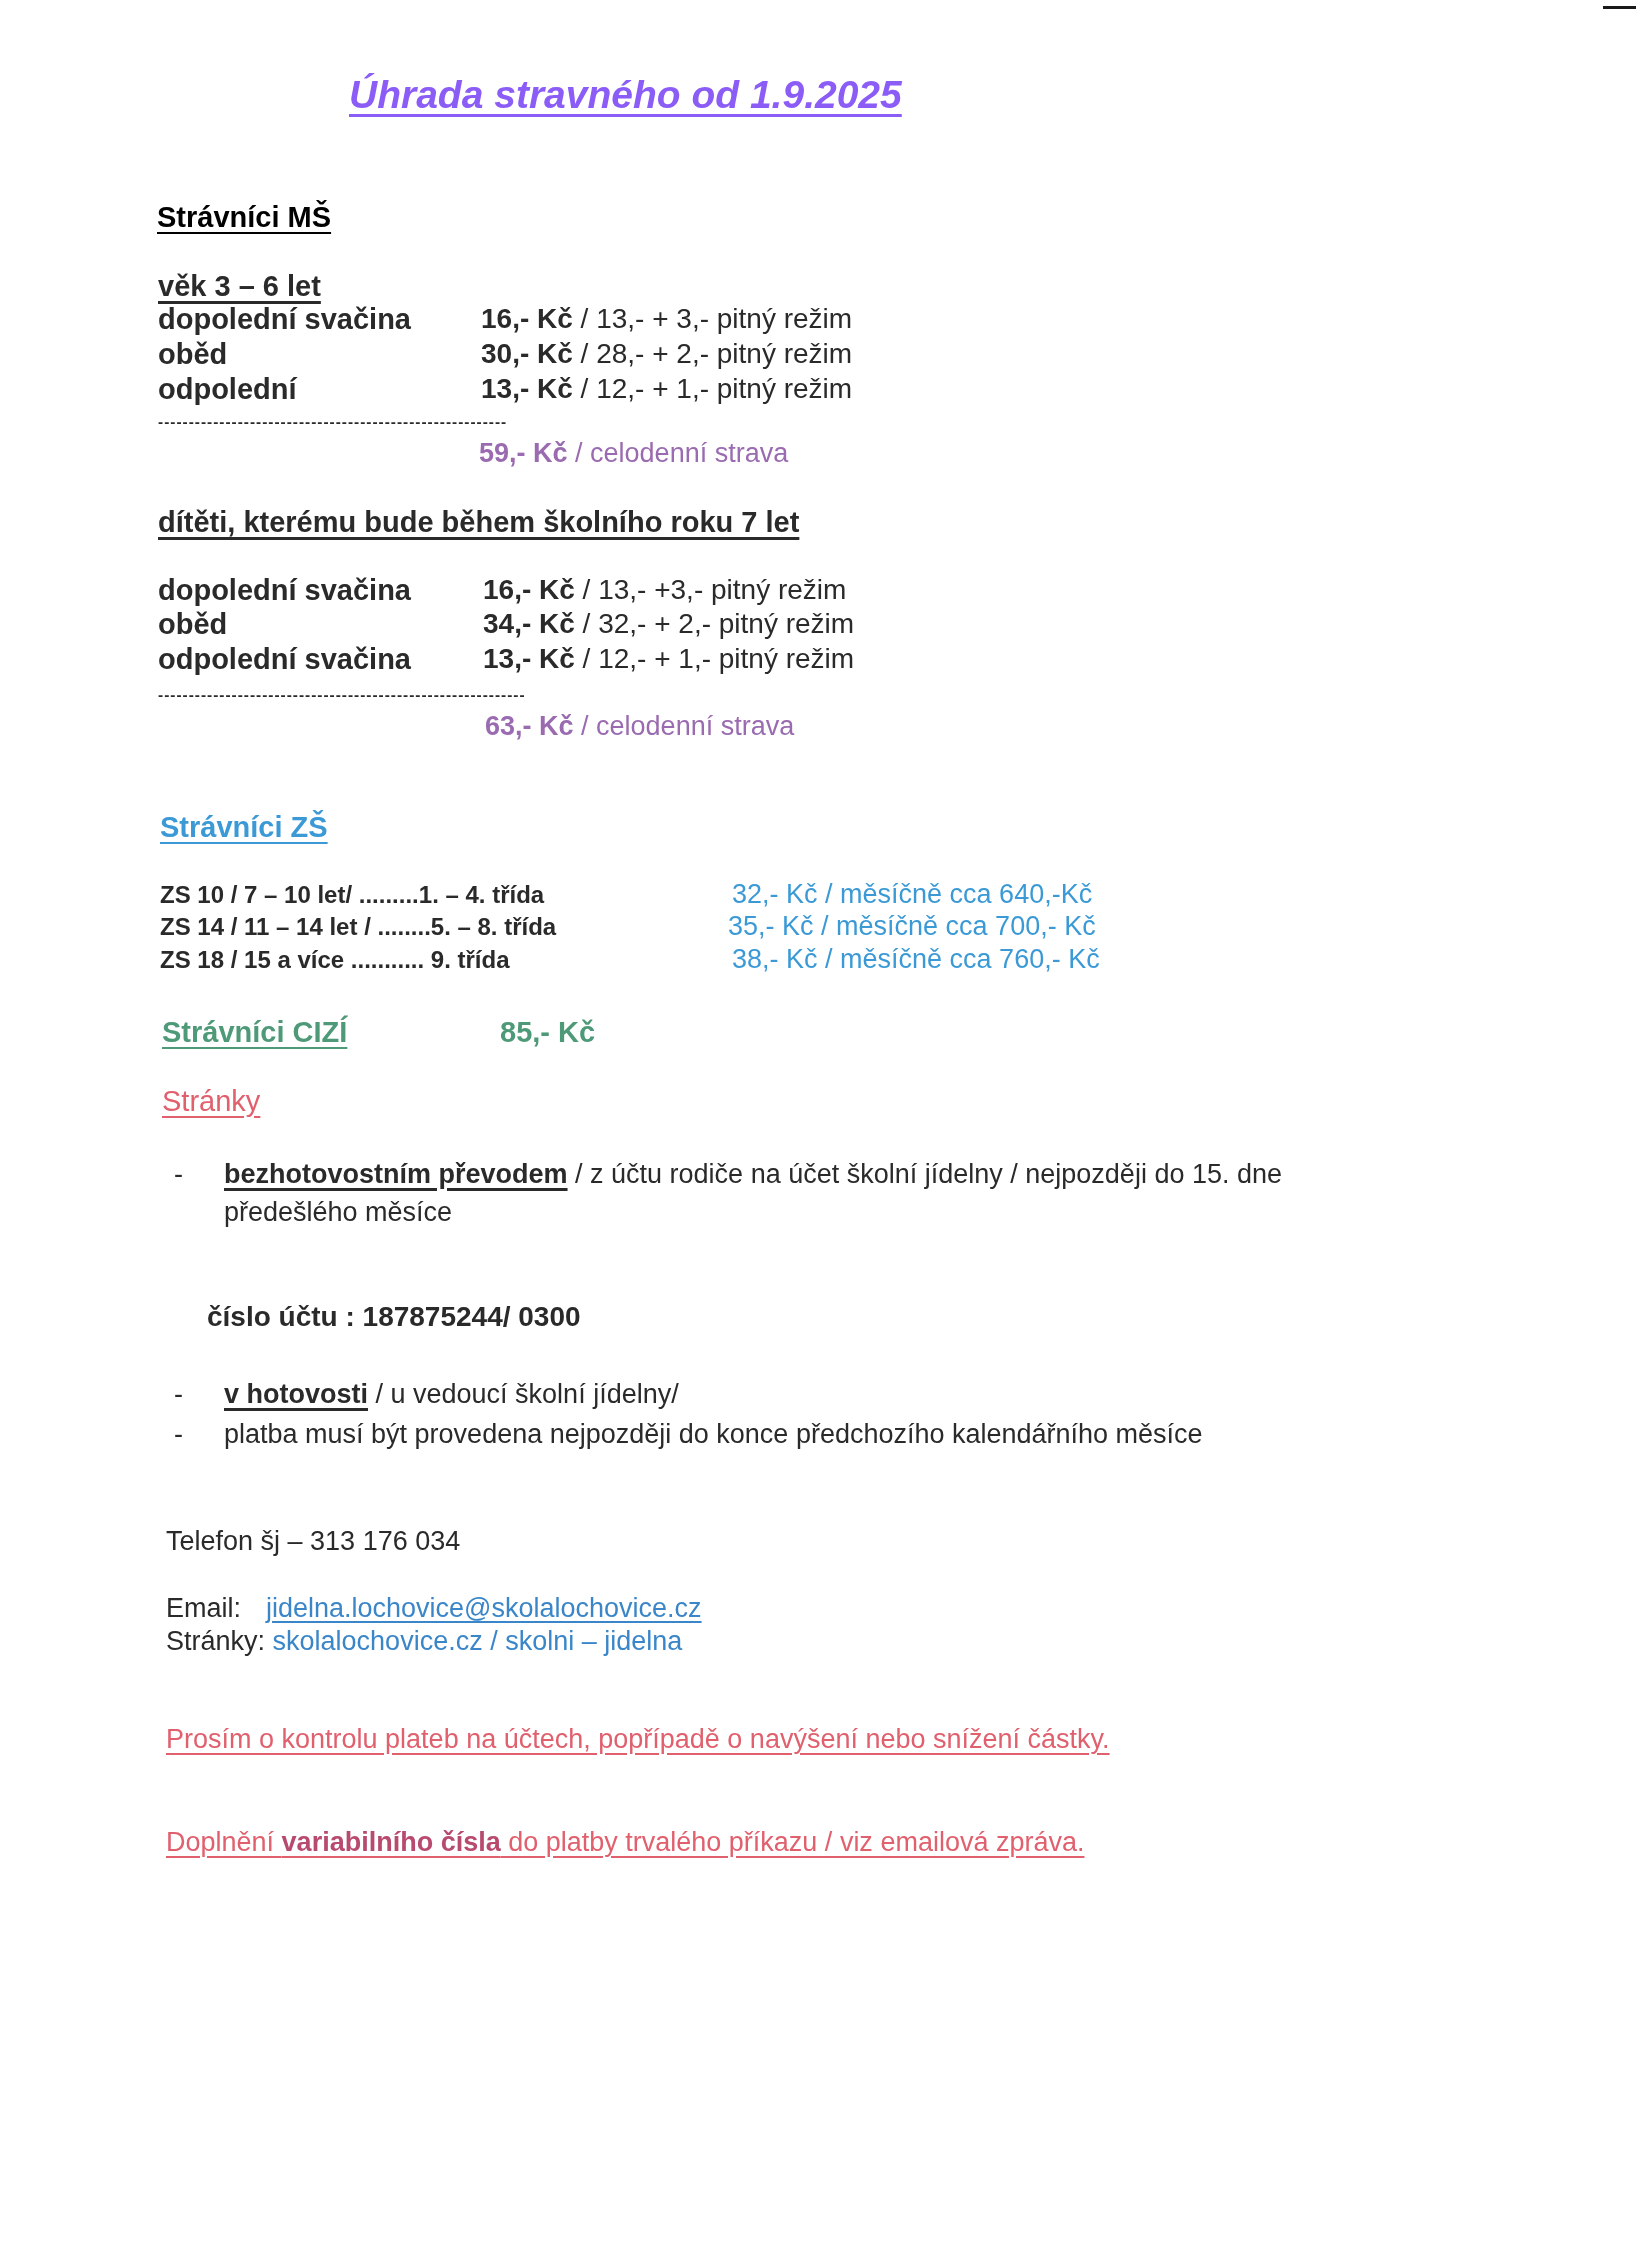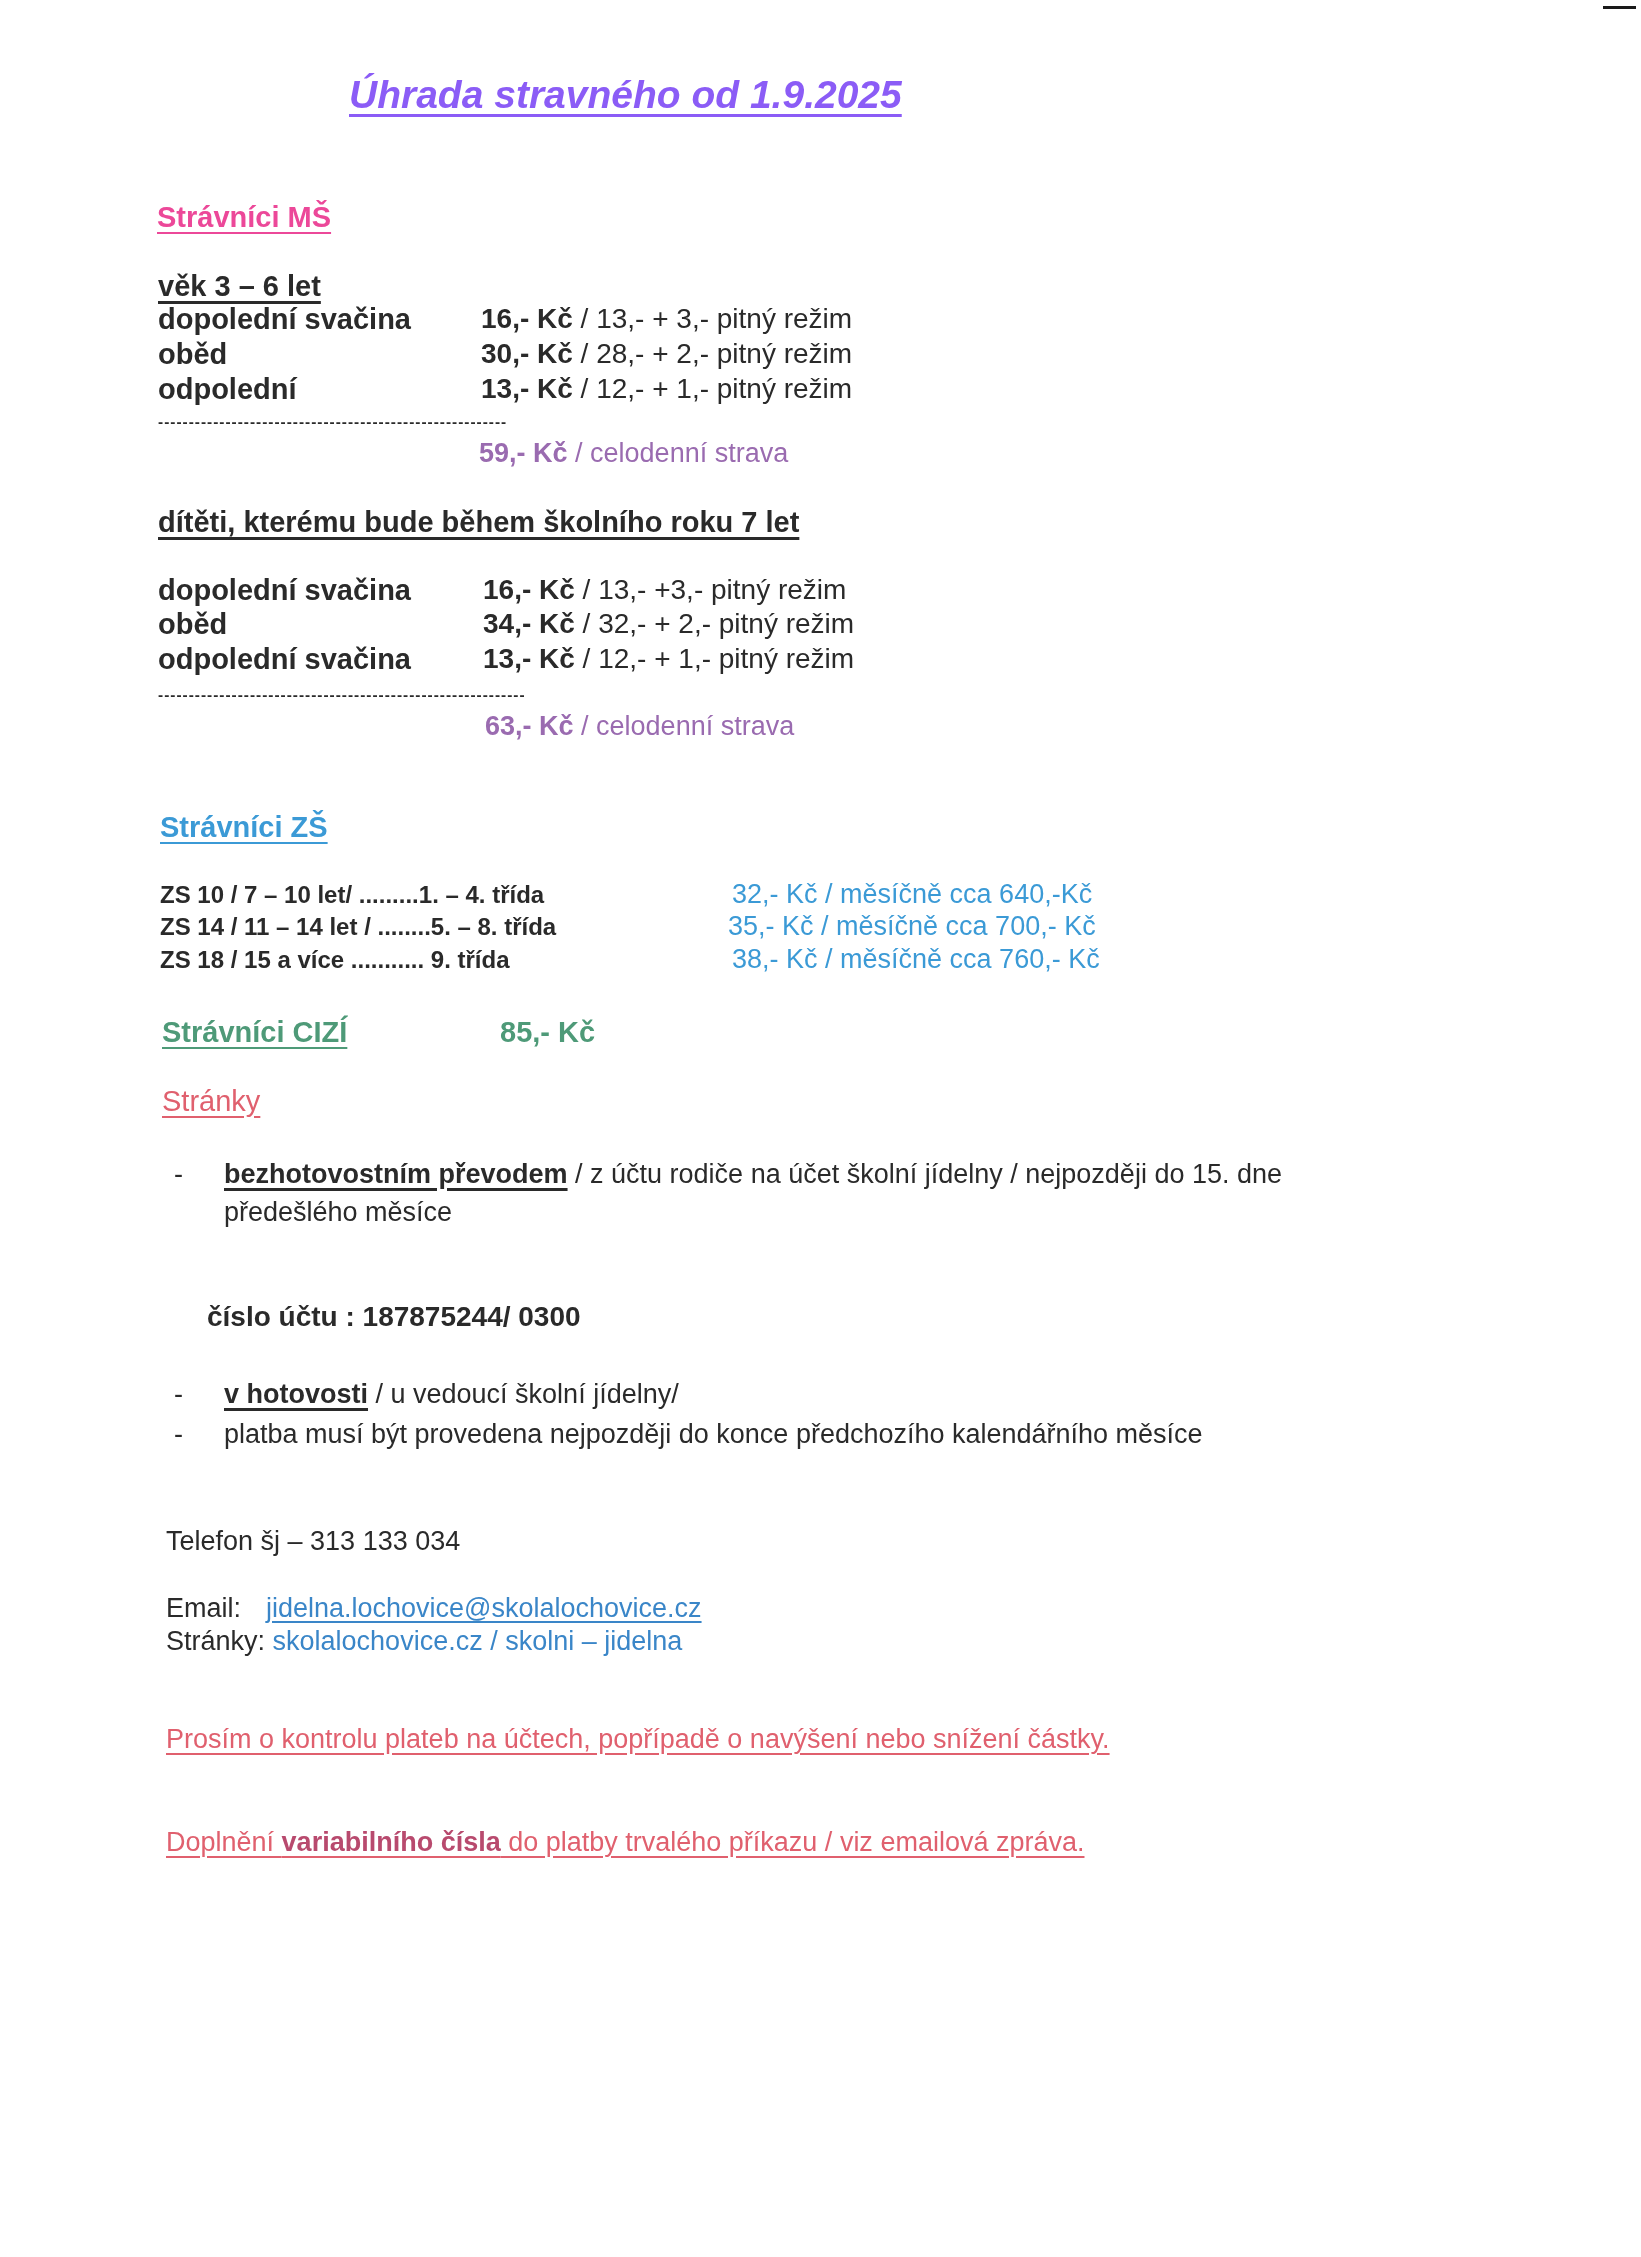--- a/index.html
+++ b/index.html
@@ -7,21 +7,21 @@
       width: 1641px; height: 2257px; position: relative; overflow: hidden;
       font-family: "Liberation Sans", sans-serif; color: #2a2a2a;
     }
     .abs { position: absolute; white-space: nowrap; }
     .corner-mark { position: absolute; left: 1603px; top: 5.8px; width: 33px; height: 2.9px; background: #1a1a1a; }
 
     .title {
       left: 301px; top: 73px; font-size: 39px; font-weight: bold; font-style: italic;
       color: #8b5cf6; text-decoration: underline; text-decoration-thickness: 2.9px; text-underline-offset: 5.8px; margin-left: 48px;
     }
-    .h-ms { left: 157px; top: 201px; font-size: 29px; font-weight: bold; color: #ec4899;
+    .h-ms { left: 157px; top: 201px; font-size: 29px; font-weight: bold; color: #000000;
       text-decoration: underline; text-underline-offset: 4.8px; }
     .h-zs { left: 160px; top: 811px; font-size: 29px; font-weight: bold; color: #3b9ad6;
       text-decoration: underline; text-underline-offset: 4.8px; }
     .h-cizi { left: 162px; top: 1016px; font-size: 29px; font-weight: bold; color: #4e9a78;
       text-decoration: underline; text-underline-offset: 4.8px; }
     .h-uhrada { left: 162px; top: 1085px; font-size: 29px; color: #e0606e;
       text-decoration: underline; text-underline-offset: 4.8px; }
 
     .sub { font-size: 29px; font-weight: bold; color: #2a2a2a; text-decoration: underline; text-underline-offset: 4.8px; text-decoration-thickness: 2.9px; }
     .row-label { font-size: 29px; font-weight: bold; color: #2a2a2a; }
@@ -129,21 +129,21 @@
 
 <div class="abs acct" style="left:207px; top:1265px;">číslo účtu : 187875244/ 0300</div>
 
 <div class="abs bullet" style="left:174px; top:1379px;">-</div>
 <div class="abs bullet" style="left:224px; top:1379px;">
   <span class="u">v hotovosti</span><span> / u vedoucí školní jídelny/</span>
 </div>
 <div class="abs bullet" style="left:174px; top:1419px;">-</div>
 <div class="abs plain" style="left:224px; top:1419px;">platba musí být provedena nejpozději do konce předchozího kalendářního měsíce</div>
 
-<div class="abs plain" style="left:166px; top:1526px;">Telefon šj – 313 133 034</div>
+<div class="abs plain" style="left:166px; top:1526px;">Telefon šj – 313 176 034</div>
 <div class="abs plain" style="left:166px; top:1593px;">
   <span>Email:</span>
   <span class="link email-link" style="margin-left:17.4px;">jidelna.lochovice@skolalochovice.cz</span>
 </div>
 <div class="abs plain" style="left:166px; top:1626px;">
   <span>Stránky:</span>
   <span class="link">skolalochovice.cz / skolni – jidelna</span>
 </div>
 
 <div class="abs note" style="left:166px; top:1724px;">Prosím o kontrolu plateb na účtech, popřípadě o navýšení nebo snížení částky.</div>

